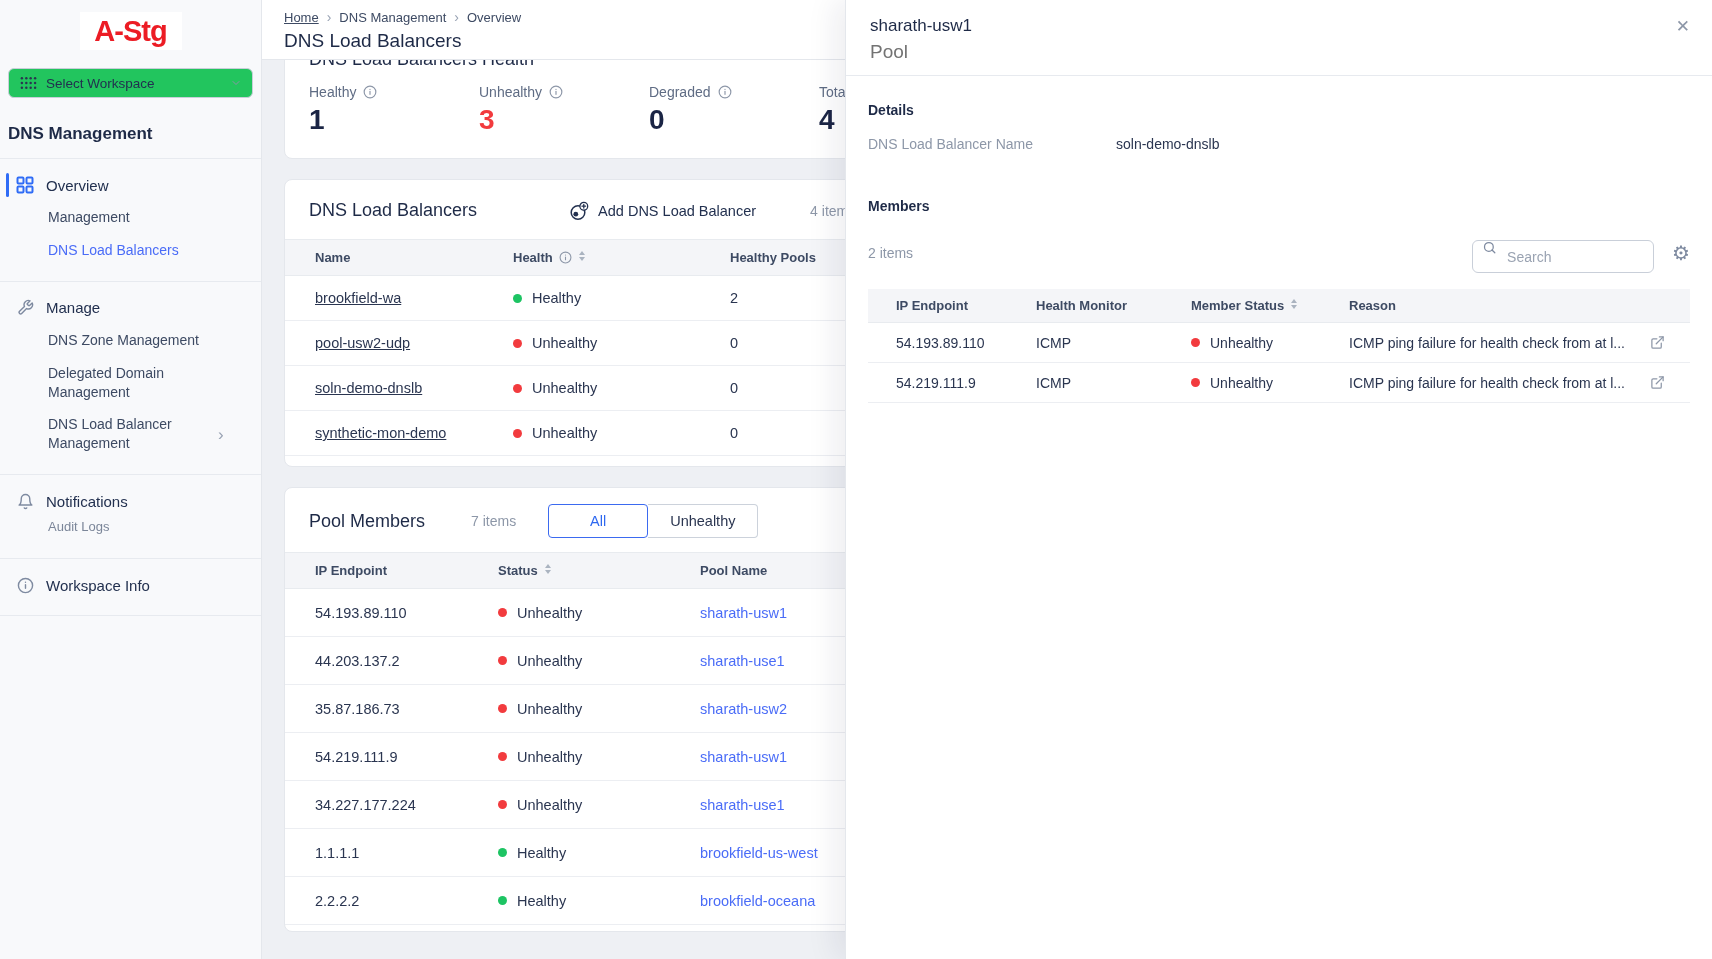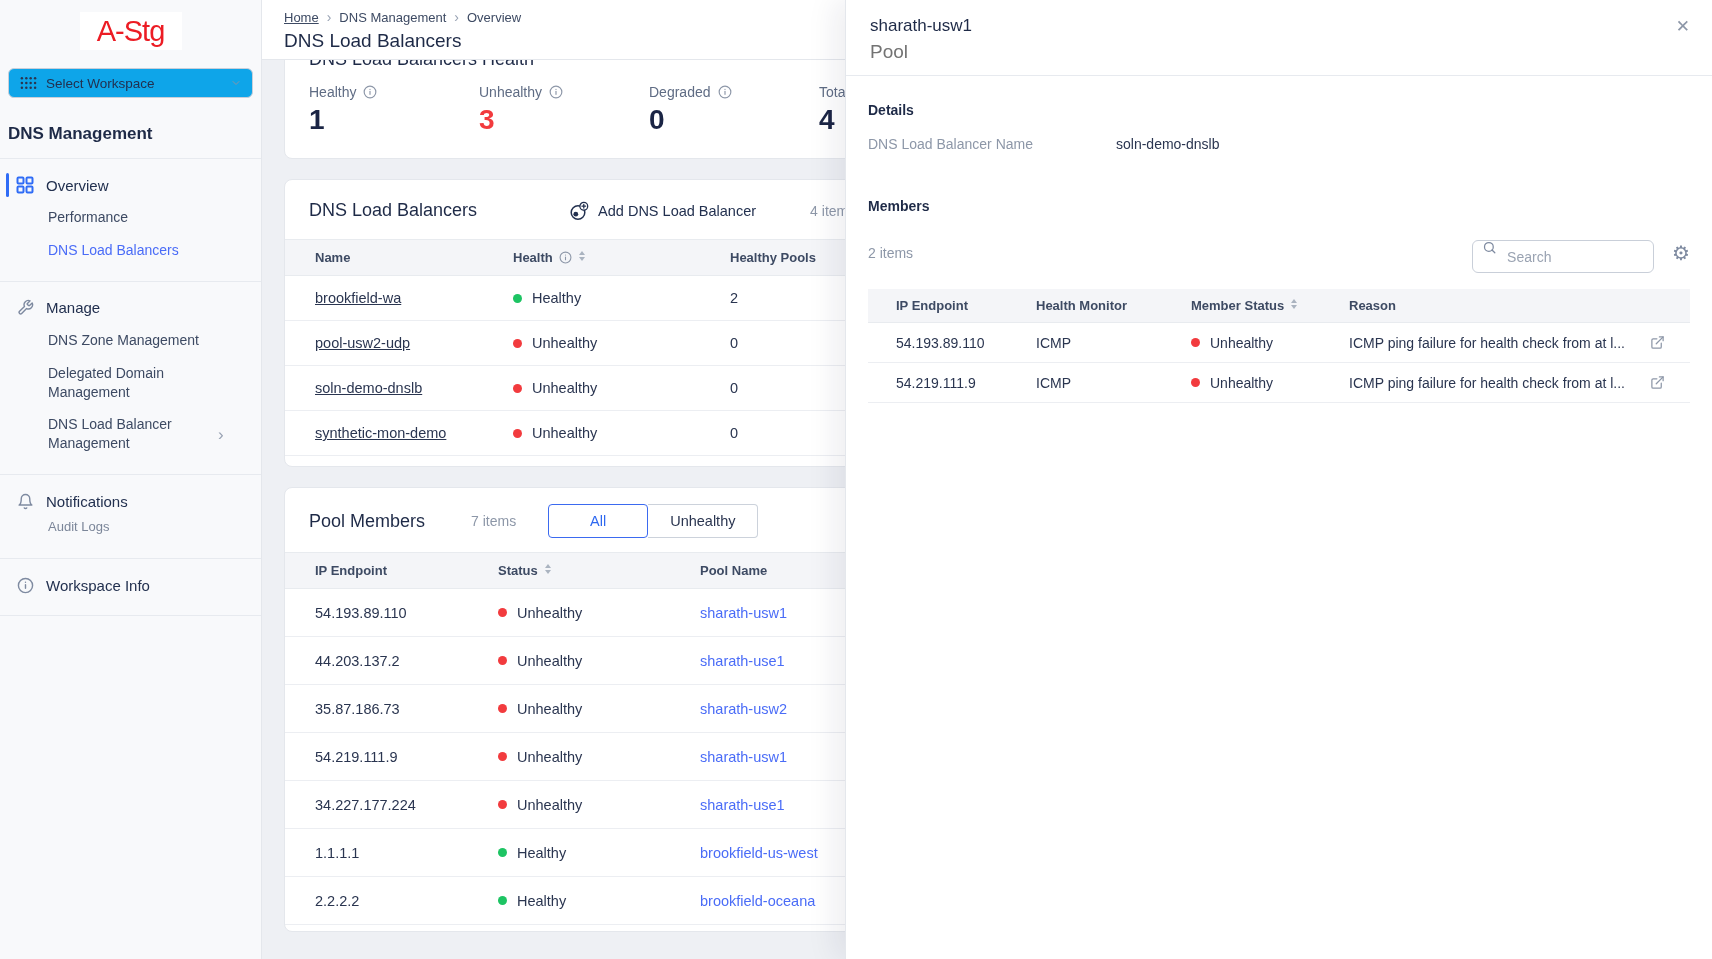--- a/index.html
+++ b/index.html
@@ -12,23 +12,23 @@
   .app { position:relative; width:1712px; height:959px; display:flex; }
 
   
   .sidebar {
     width:262px; min-width:262px; height:100%;
     background:#f8f9fb; border-right:1px solid #e4e7ec;
     padding:0 8px; position:relative; z-index:5;
   }
   .logo-box { margin:12px auto 0; width:102px; height:38px; background:#fff;
     display:flex; align-items:center; justify-content:center; cursor:pointer; }
-  .logo-box span { color:var(--brand_red,#ec1c24); font-weight:normal; font-size:29px; letter-spacing:-1px; }
+  .logo-box span { color:var(--brand_red,#ec1c24); font-weight:bold; font-size:29px; letter-spacing:-1px; }
   .workspace-select {
-    margin-top:18px; width:100%; height:30px; background:#0ea5e9;
+    margin-top:18px; width:100%; height:30px; background:#22c55e;
     border:1px solid #c9cfd9; border-radius:6px; display:flex; align-items:center;
     padding:0 10px; gap:9px; cursor:pointer; font-size:13.5px; color:#22304f;
     font-family:inherit;
   }
   .workspace-select .chev { margin-left:auto; color:#8a94a6; display:flex; }
   .product-title { margin:26px 0 14px; font-size:17px; font-weight:bold; color:#1e2a47; }
   .side-sep { height:1px; background:#e7eaef; margin:0 -8px; }
   .nav-group { padding:10px 0 14px; }
   .nav-row { position:relative; display:flex; align-items:center; gap:12px;
     padding:7px 6px 7px 8px; font-size:15px; color:#22304f; cursor:pointer; }
@@ -178,21 +178,21 @@
         <span class="icon-18" style="color:#2f6cf6;">
           <svg class="stroke" width="18" height="18" viewBox="0 0 18 18" stroke-width="1.6">
             <rect x="1.5" y="1.5" width="6" height="6" rx="1"></rect>
               <rect x="10.5" y="1.5" width="6" height="6" rx="1"></rect>
             <rect x="1.5" y="10.5" width="6" height="6" rx="1"></rect>
               <rect x="10.5" y="10.5" width="6" height="6" rx="1"></rect>
           </svg>
         </span>
         <span>Overview</span>
       </div>
-      <div class="nav-sub">Performance</div>
+      <div class="nav-sub">Management</div>
       <div class="nav-sub active">DNS Load Balancers</div>
     </div>
     <div class="side-sep"></div>
 
     <div class="nav-group">
       <div class="nav-row">
         <span class="icon-18" style="color:#7e8aa0;">
           <svg class="stroke" width="17" height="17" viewBox="0 0 24 24">
             <path d="M14.7 6.3a1 1 0 0 0 0 1.4l1.6 1.6a1 1 0 0 0 1.4 0l3.77-3.77a6 6 0 0 1-7.94 7.94l-6.91 6.91a2.12 2.12 0 0 1-3-3l6.91-6.91a6 6 0 0 1 7.94-7.94l-3.76 3.76z"></path>
           </svg>

